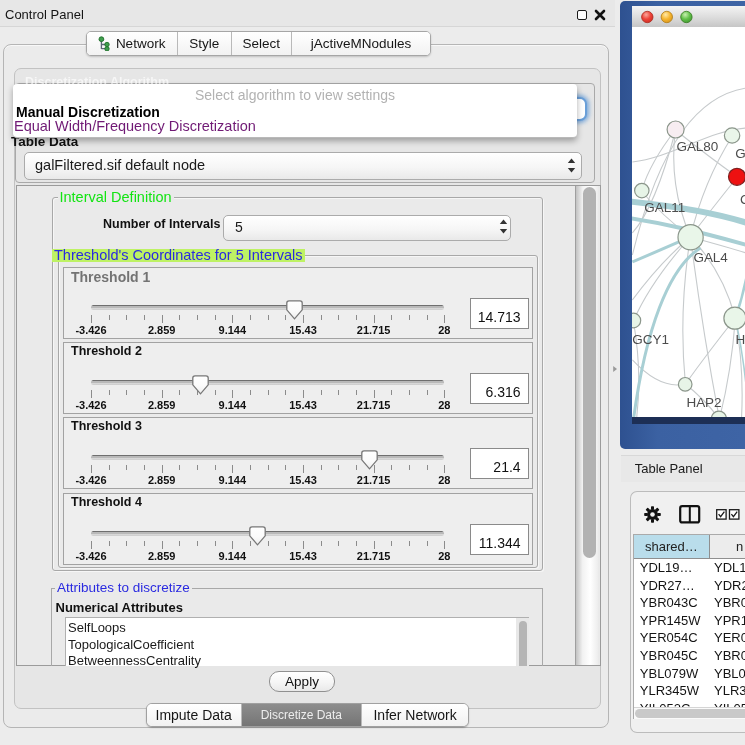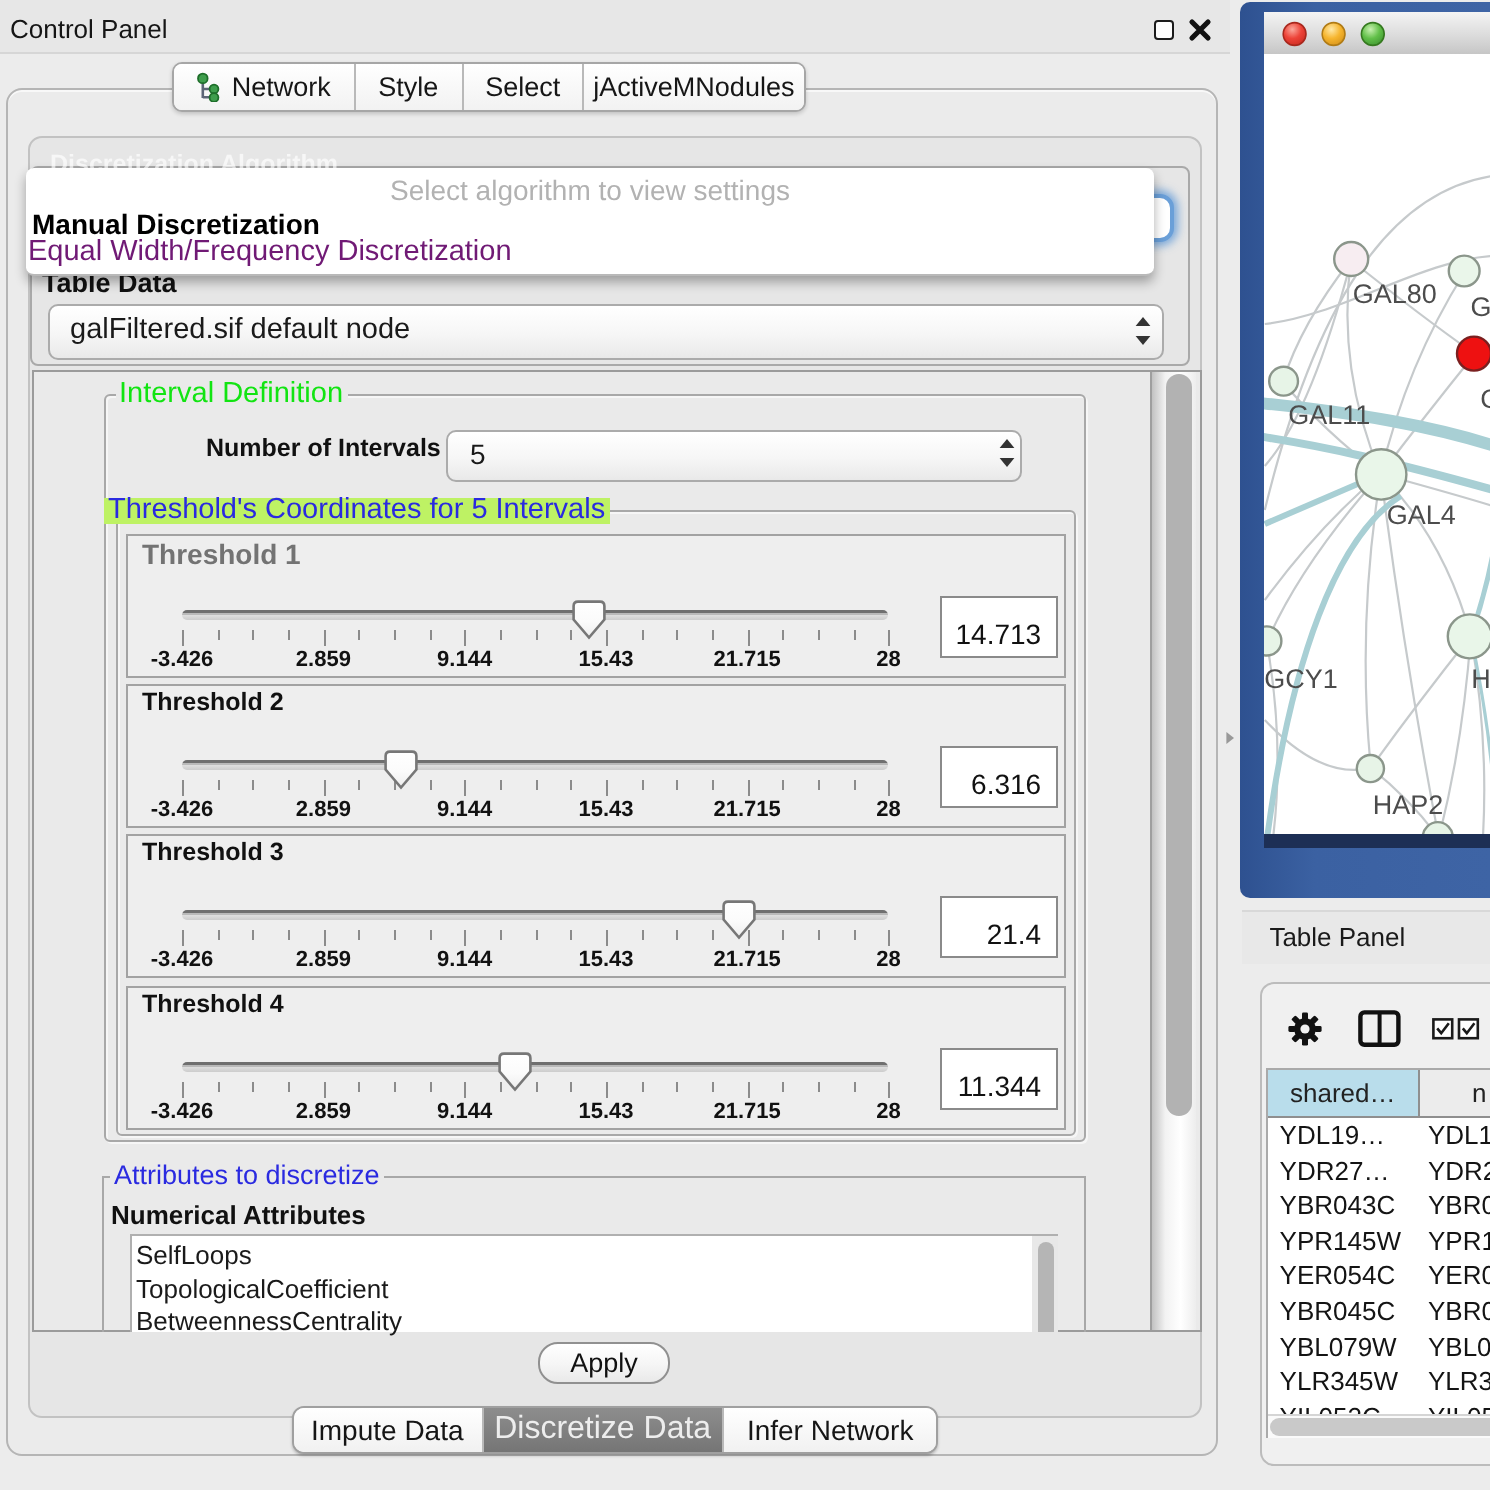--- a/index.html
+++ b/index.html
@@ -43,35 +43,35 @@
    <circle cx="9" cy="12.8" r="2.2" fill="#3f9e4d" stroke="#1e6e2a" stroke-width="0.9"></circle>
   </svg>
   <span class="tabtxt">Network</span>
  </div>
  <div style="box-sizing:border-box;width:54.2px;display:flex;align-items:center;justify-content:center;background:linear-gradient(#ffffff,#f2f2f2);border-right:1px solid #b9b9b9;">
       <span class="tabtxt">Style</span>
     </div>
  <div style="box-sizing:border-box;width:60.2px;display:flex;align-items:center;justify-content:center;background:linear-gradient(#ffffff,#f2f2f2);border-right:1px solid #b9b9b9;">
       <span class="tabtxt">Select</span>
     </div>
- <div style="box-sizing:border-box;width:110px;display:flex;align-items:center;justify-content:center;background:linear-gradient(#ffffff,#f2f2f2);">
+ <div style="box-sizing:border-box;width:138px;display:flex;align-items:center;justify-content:center;background:linear-gradient(#ffffff,#f2f2f2);">
       <span class="tabtxt">jActiveMNodules</span>
     </div>
 </div>
 
 <div class="abs" style="left:15px;top:83px;width:578px;height:98px;border:1px solid #a9a9a9;border-radius:4px;"></div>
 
 <div class="abs" style="left:480px;top:97px;width:107px;height:24px;background:#fff;border:2px solid #6a9fd8;
  border-radius:7px;box-shadow:0 0 4px 2px rgba(90,150,215,0.75);box-sizing:border-box;"></div>
 <svg class="abs" style="left:570px;top:101px" width="8" height="16" viewBox="0 0 8 16">
  <path d="M4 1 L7 5 H1 Z" fill="#6a6a6a"></path>
     <path d="M4 15 L1 11 H7 Z" fill="#6a6a6a"></path>
 </svg>
 
-<div class="abs b" style="left:21px;top:134px;font-size:13.5px;color:#111;">Table Data</div>
+<div class="abs b" style="left:11px;top:134px;font-size:13.5px;color:#111;">Table Data</div>
 <div class="combo" style="left:24px;top:152px;width:556px;height:26px;">
  <span class="txt" style="font-size:14.5px;left:10px;">galFiltered.sif default node</span>
 </div>
 <svg class="abs" style="left:567px;top:158px" width="9" height="15" viewBox="0 0 9 15">
  <path d="M4.5 0.5 L8.2 5 H0.8 Z" fill="#333"></path>
     <path d="M4.5 14.5 L0.8 10 H8.2 Z" fill="#333"></path>
 </svg>
 
 <div class="abs" style="left:16px;top:185px;width:585px;height:481px;background:#eaeaea;border:1px solid #9b9b9b;box-sizing:border-box;"></div>
 
@@ -250,21 +250,21 @@
  background:linear-gradient(#ffffff,#f5f5f5 55%,#e9e9e9);display:flex;align-items:center;justify-content:center;
  font-size:13.5px;color:#111;box-sizing:border-box;">Apply</div>
 
 <div class="abs" style="left:145.6px;top:703.4px;height:22px;display:flex;
  border:1px solid #a0a0a0;border-radius:6px;overflow:hidden;background:#fcfcfc;
  box-shadow:0 1px 1.5px rgba(0,0,0,0.22);">
  <div style="box-sizing:border-box;width:95.1px;display:flex;align-items:center;justify-content:center;background:linear-gradient(#ffffff,#f1f1f1);border-right:1px solid #b9b9b9;">
       <span style="font-size:14px;color:#161616;">Impute Data</span>
     </div>
  <div style="box-sizing:border-box;width:120.3px;display:flex;align-items:center;justify-content:center;background:linear-gradient(#8d8d8d,#757575);border-right:1px solid #b9b9b9;">
-      <span style="font-size:16px;color:#ededed;">Discretize Data</span>
+      <span style="font-size:12px;color:#ededed;">Discretize Data</span>
     </div>
  <div style="box-sizing:border-box;width:106.2px;display:flex;align-items:center;justify-content:center;background:linear-gradient(#ffffff,#f1f1f1);">
       <span style="font-size:14px;color:#161616;">Infer Network</span>
     </div>
 </div>
 
 <div class="abs" style="left:13px;top:84px;width:564px;height:52.5px;background:#ffffff;border-radius:4px;
  border-bottom:1px solid #b9b9b9;box-shadow:0 3px 6px rgba(0,0,0,0.32);z-index:40;"></div>
 <div class="abs" style="left:0;top:87px;width:590px;text-align:center;font-size:14px;color:#b2b2b2;z-index:41;">Select algorithm to view settings</div>
 <div class="abs b" style="left:16px;top:103.5px;font-size:14px;color:#000;z-index:41;">Manual Discretization</div>

